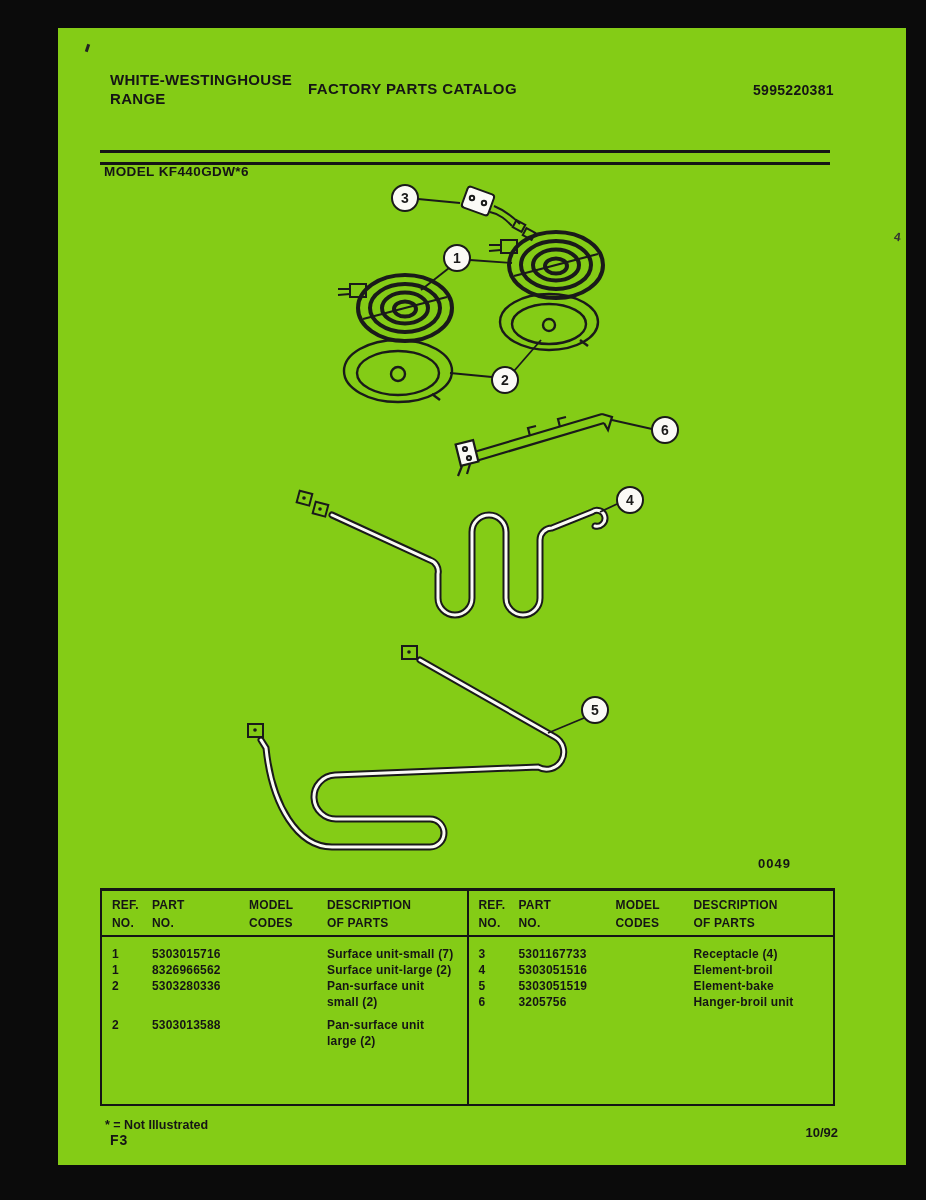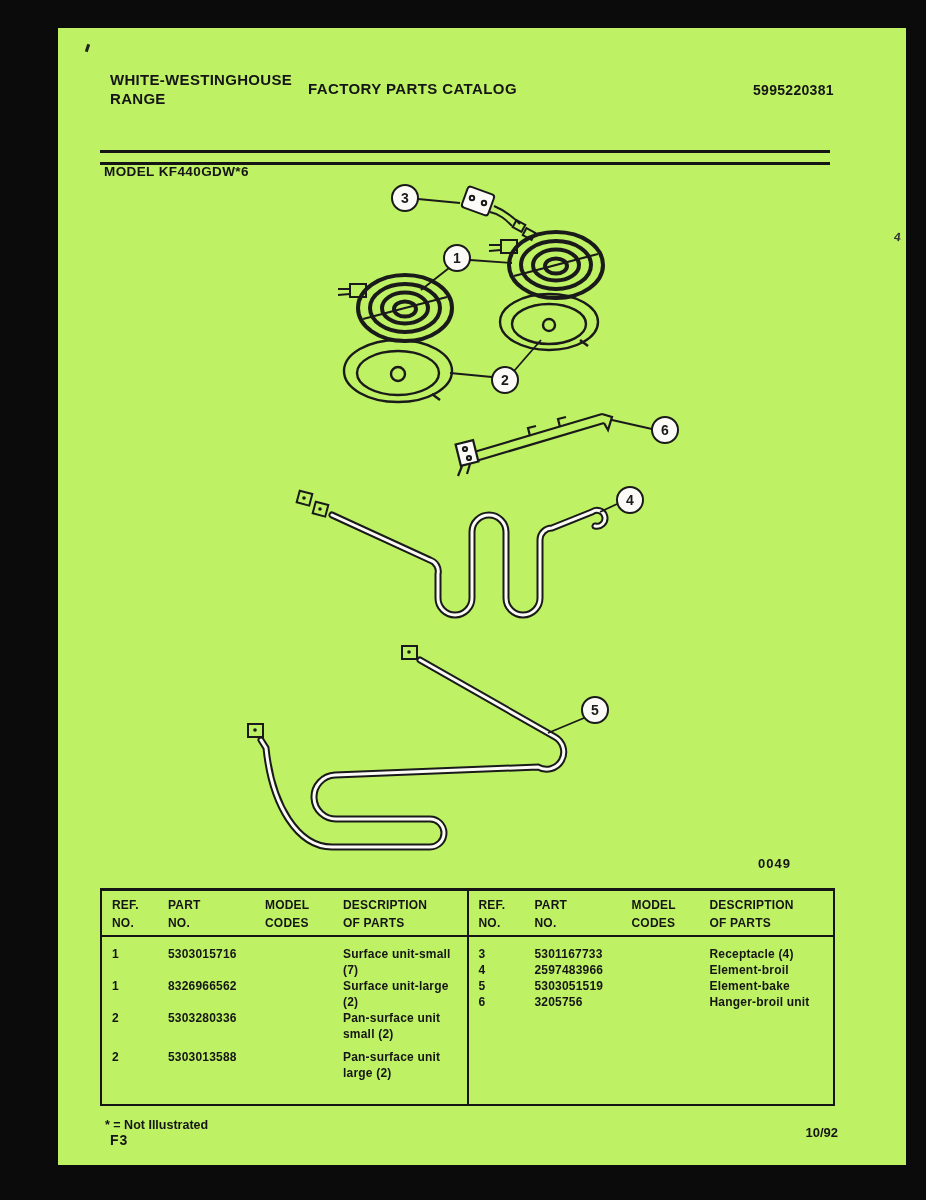--- a/index.html
+++ b/index.html
@@ -6,21 +6,21 @@
   body {
     width: 926px; height: 1200px;
     background: #0b0b0b;
     position: relative;
     font-family: "Liberation Sans", sans-serif;
     overflow: hidden;
   }
   .page {
     position: absolute; left: 58px; top: 28px;
     width: 848px; height: 1137px;
-    background: #bef264;
+    background: #84cc16;
     color: #151515;
   }
   
   .brand {
     position: absolute; left: 52px; top: 42px;
     font-size: 15px; font-weight: bold; line-height: 19px; letter-spacing: .3px;
   }
   .catalog-title {
     position: absolute; left: 250px; top: 52px; width: 400px;
     font-size: 15px; font-weight: bold; letter-spacing: .4px;
@@ -53,21 +53,21 @@
   .t-half.left { border-right: 2px solid #151515; }
   .t-head {
     display: flex; height: 46px; border-bottom: 2px solid #151515;
     padding: 5px 0 0 10px; box-sizing: border-box;
   }
   .hcell {
     font-size: 12px; font-weight: bold; line-height: 18px;
     white-space: pre-line; letter-spacing: .2px;
   }
   .col-ref   { width: 40px; }
-  .col-part  { width: 97px; margin-left: 16px; }
+  .col-part  { width: 97px; }
   .col-codes { width: 78px; }
   .col-desc  { flex: 1; }
   .t-body { padding: 9px 0 0 10px; }
   .trow {
     display: flex; font-size: 12px; font-weight: bold;
     line-height: 16px; letter-spacing: .2px;
   }
   .trow .c-desc { white-space: pre-line; }
   .trow.gap { margin-top: 7px; }
   
@@ -278,21 +278,21 @@
       </div>
       <div class="t-body">
         <div class="trow">
           <span class="col-ref c-ref">3</span>
           <span class="col-part c-part">5301167733</span>
           <span class="col-codes c-codes"></span>
           <span class="col-desc c-desc">Receptacle (4)</span>
         </div>
         <div class="trow">
           <span class="col-ref c-ref">4</span>
-          <span class="col-part c-part">2597483966</span>
+          <span class="col-part c-part">5303051516</span>
           <span class="col-codes c-codes"></span>
           <span class="col-desc c-desc">Element-broil</span>
         </div>
         <div class="trow">
           <span class="col-ref c-ref">5</span>
           <span class="col-part c-part">5303051519</span>
           <span class="col-codes c-codes"></span>
           <span class="col-desc c-desc">Element-bake</span>
         </div>
         <div class="trow">

